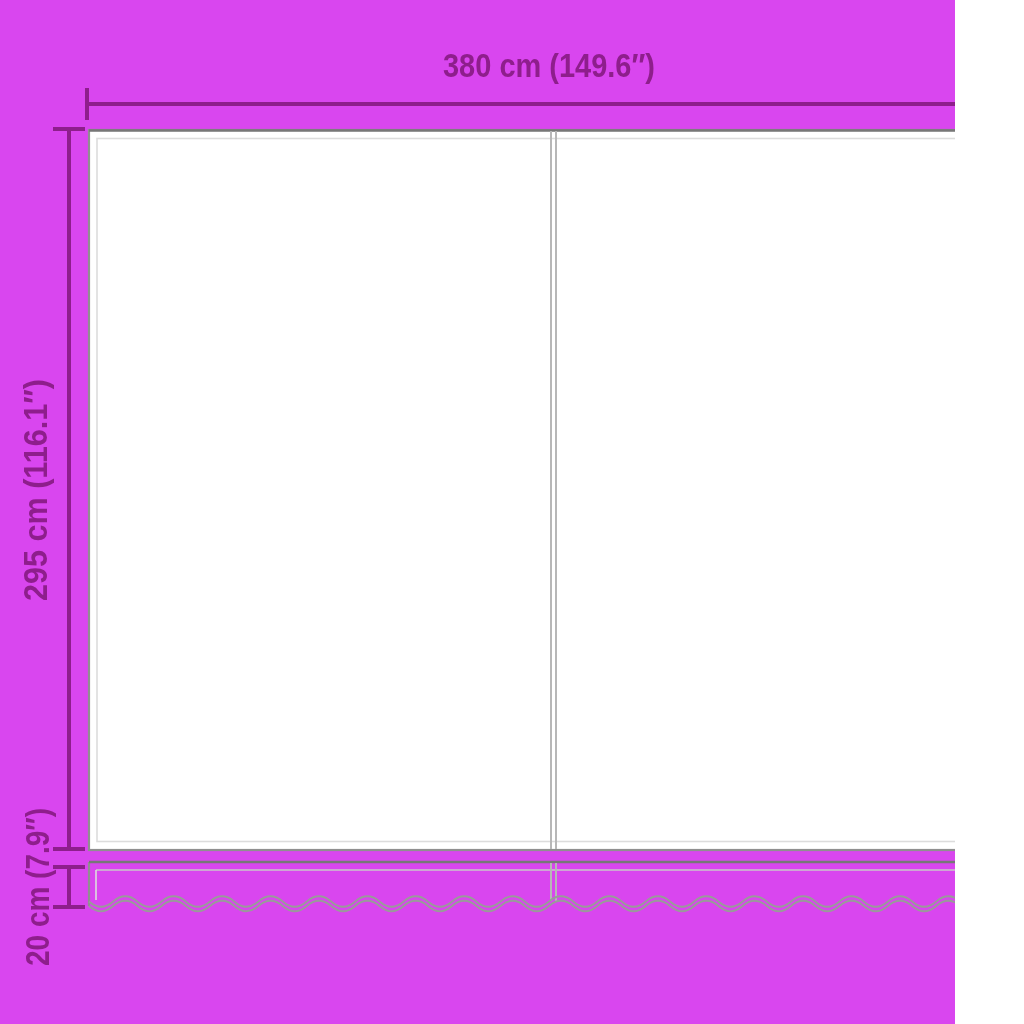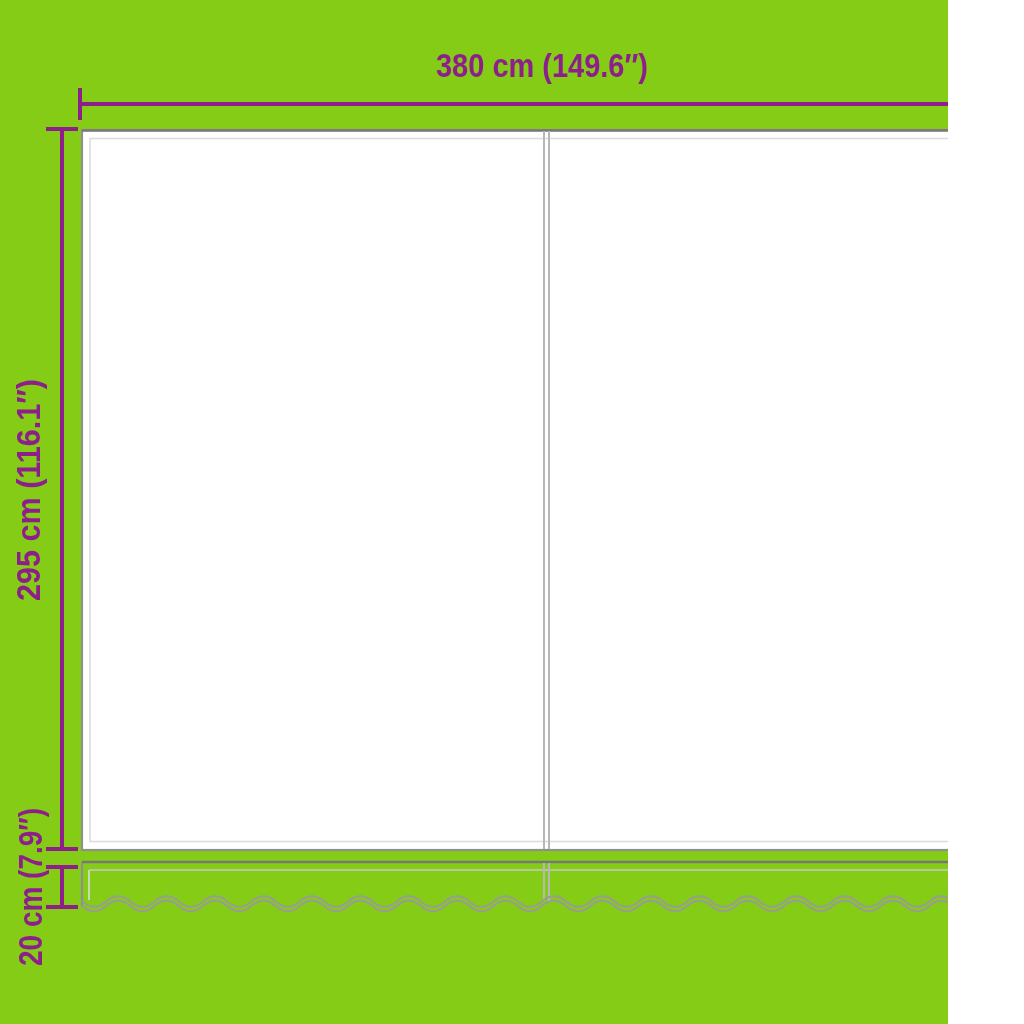--- a/index.html
+++ b/index.html
@@ -4,22 +4,23 @@
 <style>
   html, body {
     margin: 0;
     padding: 0;
     background: #ffffff;
   }
   .canvas {
     position: relative;
     width: 948px;
     height: 1024px;
-    background: #84cc16;
+    background: #d946ef;
     overflow: hidden;
+    padding-left: 7px;
   }
   svg { display: block; }
   .dim-label {
     font-family: "Liberation Sans", sans-serif;
     font-weight: 700;
     font-size: 33px;
   }
   .dim-line {
     fill: none;
     stroke-width: 4;

